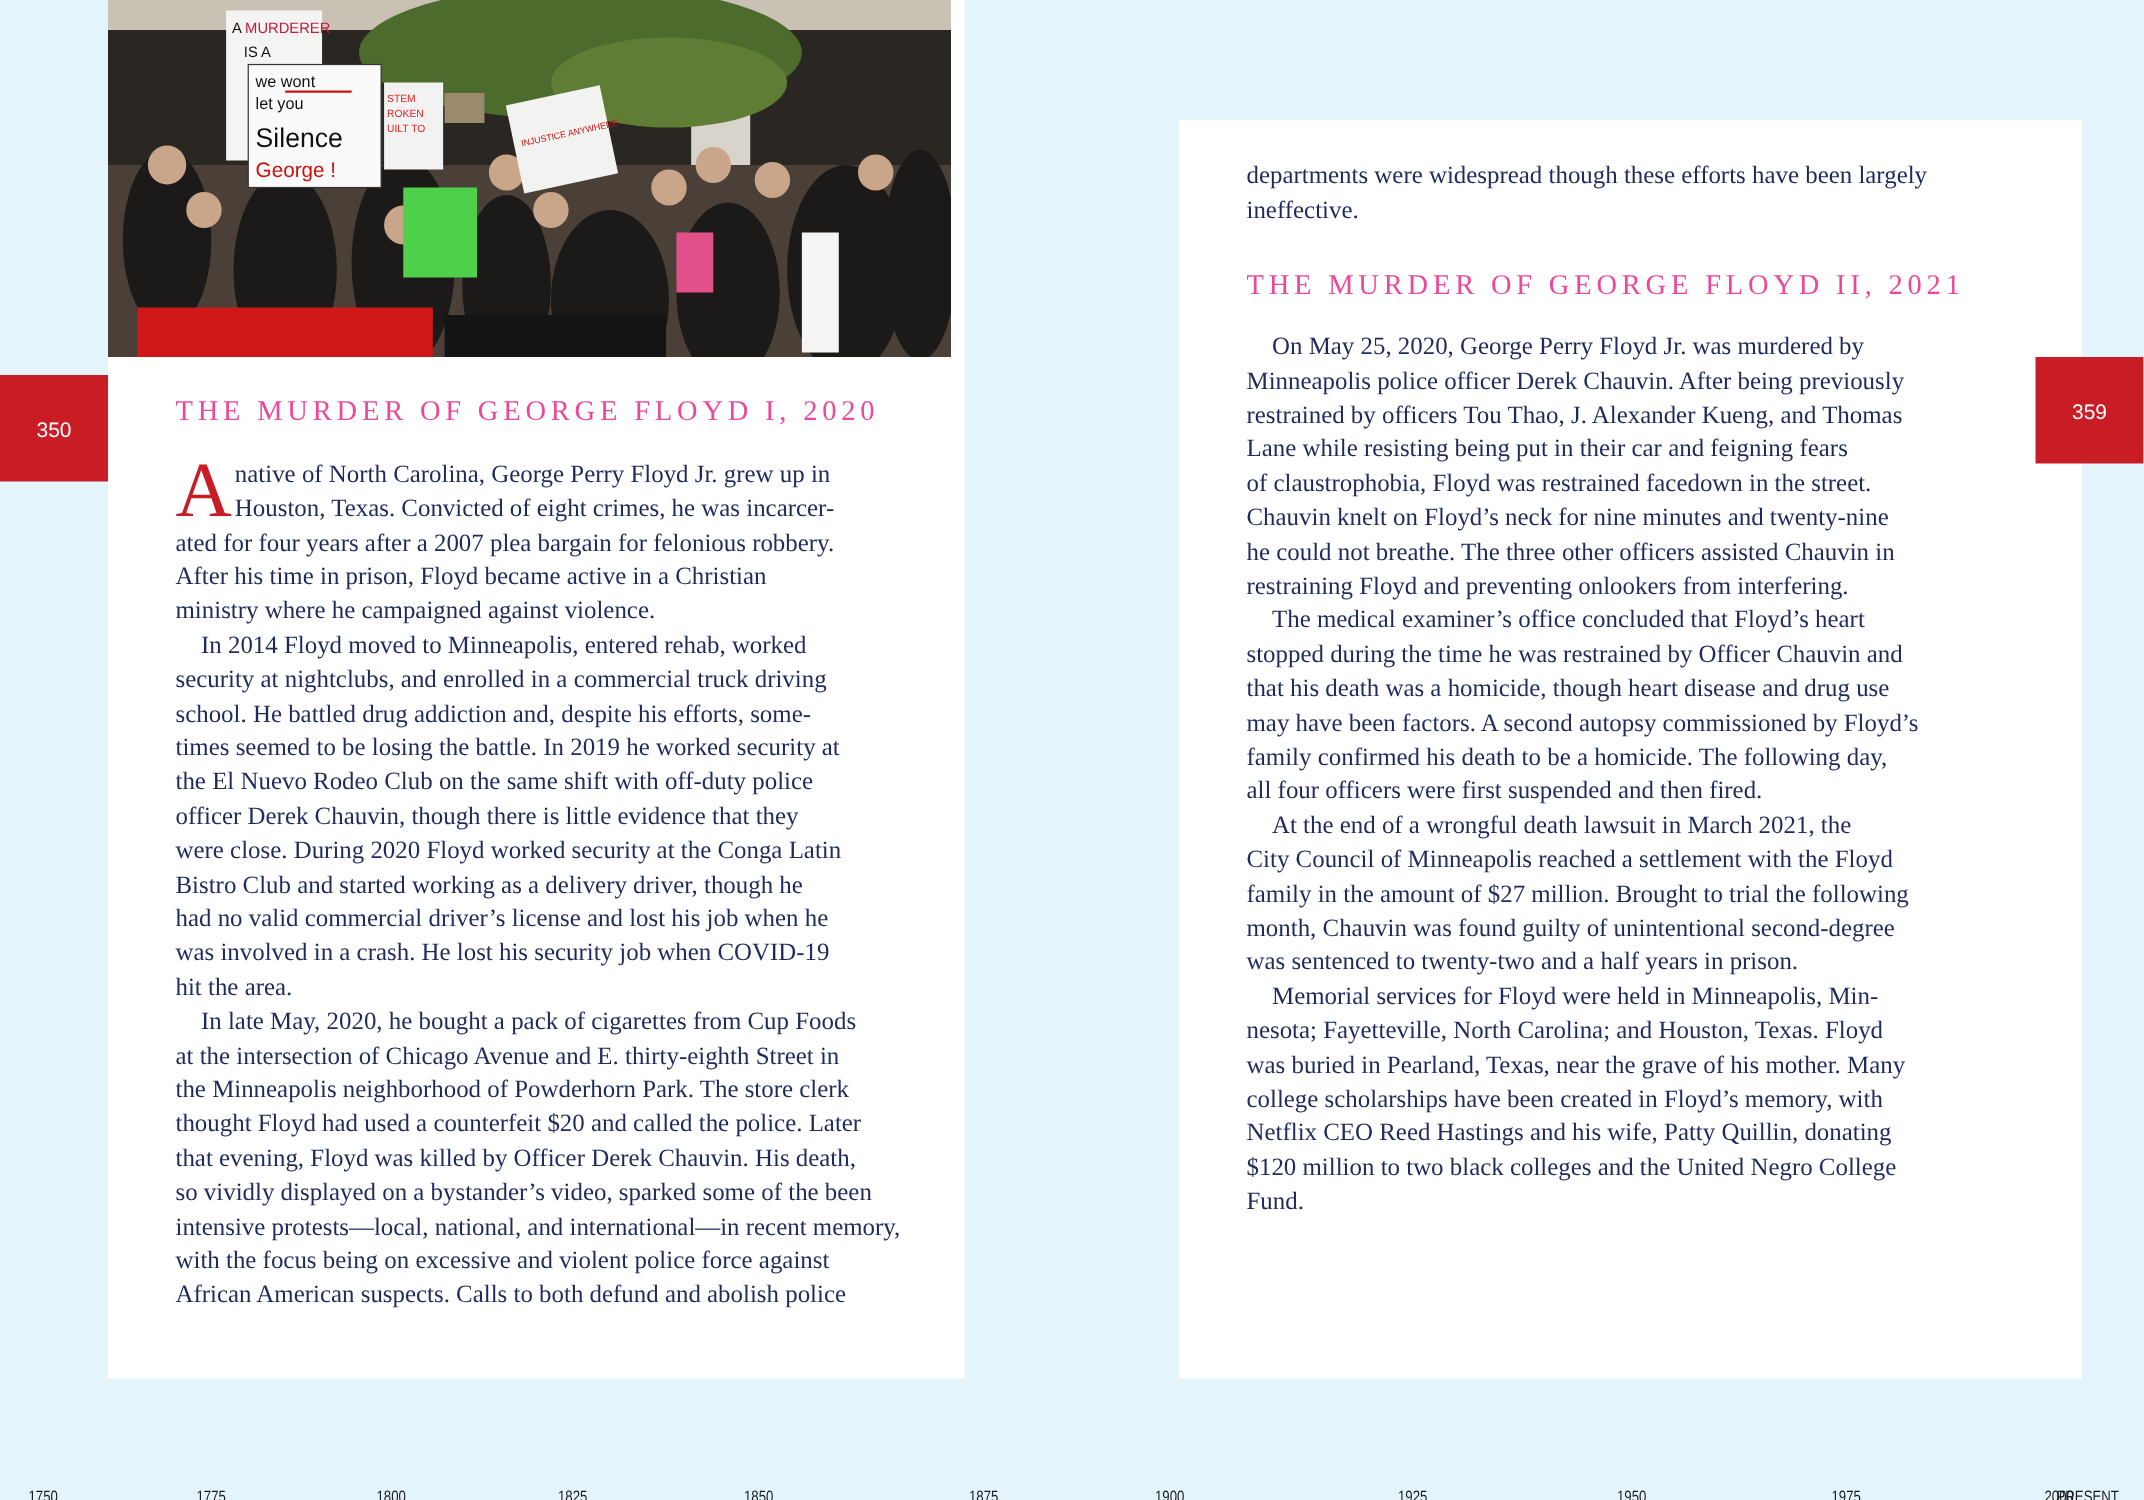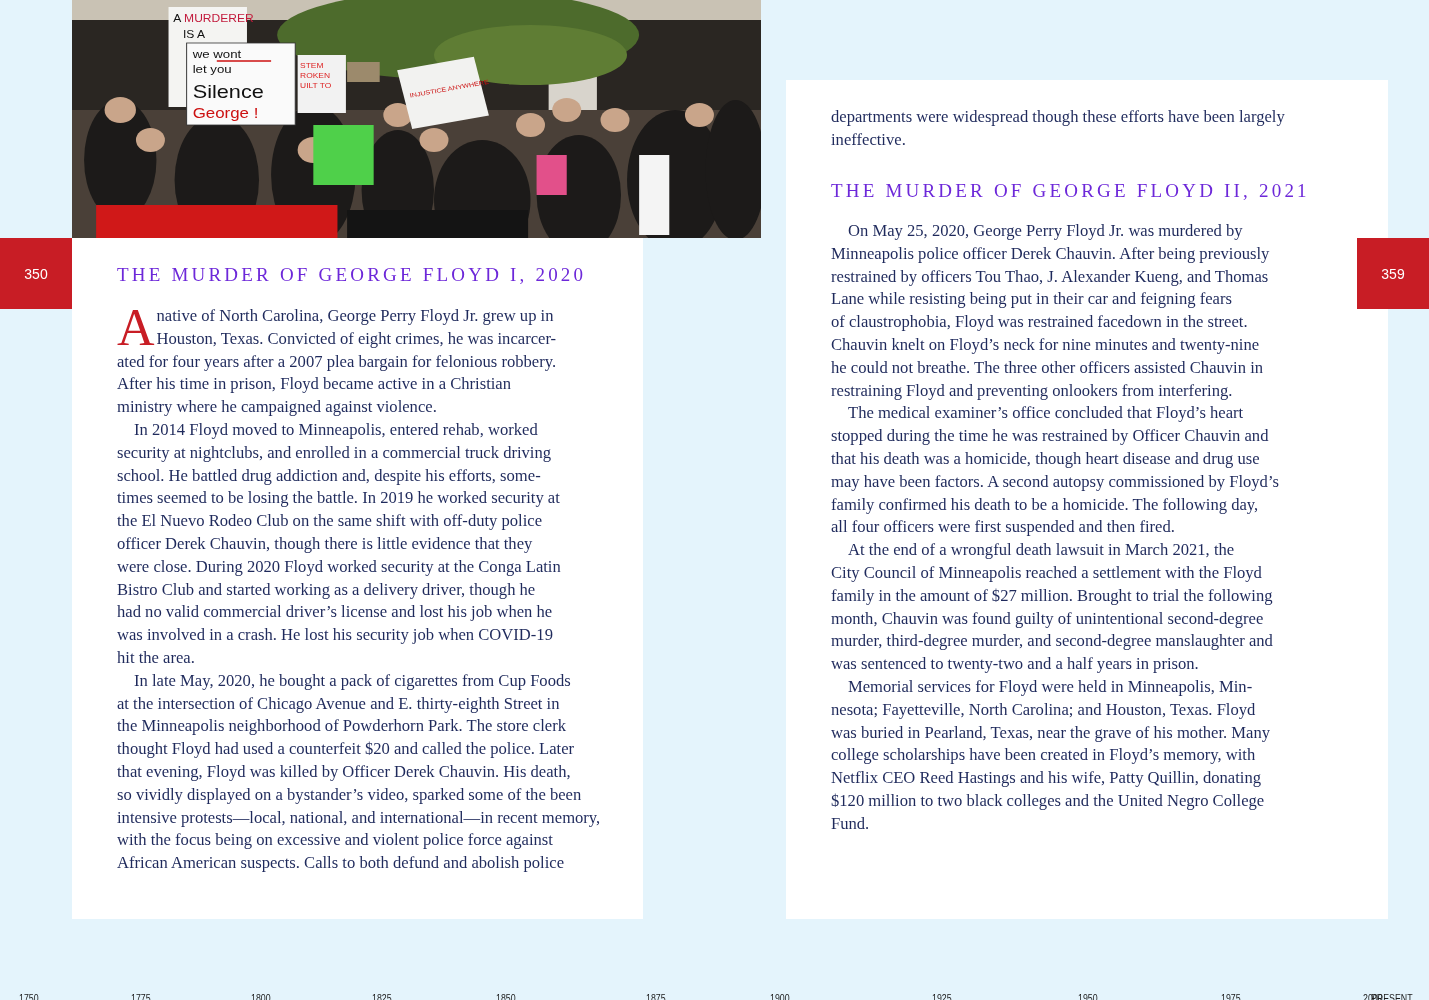--- a/index.html
+++ b/index.html
@@ -3,30 +3,30 @@
 <meta charset="utf-8">
 <style>
   * { box-sizing: border-box; margin: 0; padding: 0; }
   html, body { width: 1429px; height: 1000px; overflow: hidden; }
   body { background: #e4f4fc; position: relative; font-family: "Liberation Serif", "DejaVu Serif", serif; color: #1f2a5c; }
 
   .page { position: absolute; background: #ffffff; }
   #page-left { left: 72px; top: 0; width: 571px; height: 919px; }
   #page-right { left: 786px; top: 80px; width: 602px; height: 839px; }
 
-  .photo { position: absolute; left: 0; top: 0; width: 689px; height: 238px; overflow: hidden; background: #fca5a5; }
+  .photo { position: absolute; left: 0; top: 0; width: 562px; height: 238px; overflow: hidden; background: #fca5a5; }
   .photo svg { width: 100%; height: 100%; display: block; }
 
   .tab { position: absolute; width: 72px; height: 71px; background: #c81d25; color: #fff;
          font-family: "Liberation Sans", "DejaVu Sans", sans-serif; font-size: 14px;
          display: flex; align-items: center; justify-content: center; }
-  #tab-left { left: 0; top: 238px; }
+  #tab-left { left: 0; top: 250px; }
   #tab-right { left: 1357px; top: 238px; }
 
-  .heading { position: absolute; color: #6d28d9; font-size: 19px; letter-spacing: 3.2px; font-weight: normal; white-space: nowrap; }
+  .heading { position: absolute; color: #ec4899; font-size: 19px; letter-spacing: 3.2px; font-weight: normal; white-space: nowrap; }
   #heading-left { left: 45px; top: 264px; }
   #heading-right { left: 45px; top: 100px; }
 
   .body { position: absolute; font-size: 16.6px; line-height: 22.8px; color: #1f2a5c; }
   #body-left { left: 45px; top: 305px; width: 486px; }
   #body-right-cont { left: 45px; top: 26px; width: 486px; }
   #body-right { left: 45px; top: 140px; width: 486px; }
   .line { display: block; white-space: nowrap; }
   .indent { padding-left: 17px; }
   .dropcap { float: left; color: #c81d25; font-size: 52px; line-height: 40px; margin: 3px 2px 0 0; }
@@ -152,21 +152,20 @@
         <span class="line indent">The medical examiner’s office concluded that Floyd’s heart</span>
         <span class="line">stopped during the time he was restrained by Officer Chauvin and</span>
         <span class="line">that his death was a homicide, though heart disease and drug use</span>
         <span class="line">may have been factors. A second autopsy commissioned by Floyd’s</span>
         <span class="line">family confirmed his death to be a homicide. The following day,</span>
         <span class="line">all four officers were first suspended and then fired.</span>
         <span class="line indent">At the end of a wrongful death lawsuit in March 2021, the</span>
         <span class="line">City Council of Minneapolis reached a settlement with the Floyd</span>
         <span class="line">family in the amount of $27 million. Brought to trial the following</span>
         <span class="line">month, Chauvin was found guilty of unintentional second-degree</span>
-        <span class="line">murder, third-degree murder, and second-degree manslaughter and</span>
         <span class="line">was sentenced to twenty-two and a half years in prison.</span>
         <span class="line indent">Memorial services for Floyd were held in Minneapolis, Min-</span>
         <span class="line">nesota; Fayetteville, North Carolina; and Houston, Texas. Floyd</span>
         <span class="line">was buried in Pearland, Texas, near the grave of his mother. Many</span>
         <span class="line">college scholarships have been created in Floyd’s memory, with</span>
         <span class="line">Netflix CEO Reed Hastings and his wife, Patty Quillin, donating</span>
         <span class="line">$120 million to two black colleges and the United Negro College</span>
         <span class="line">Fund.</span>
       </div>
   </div>

